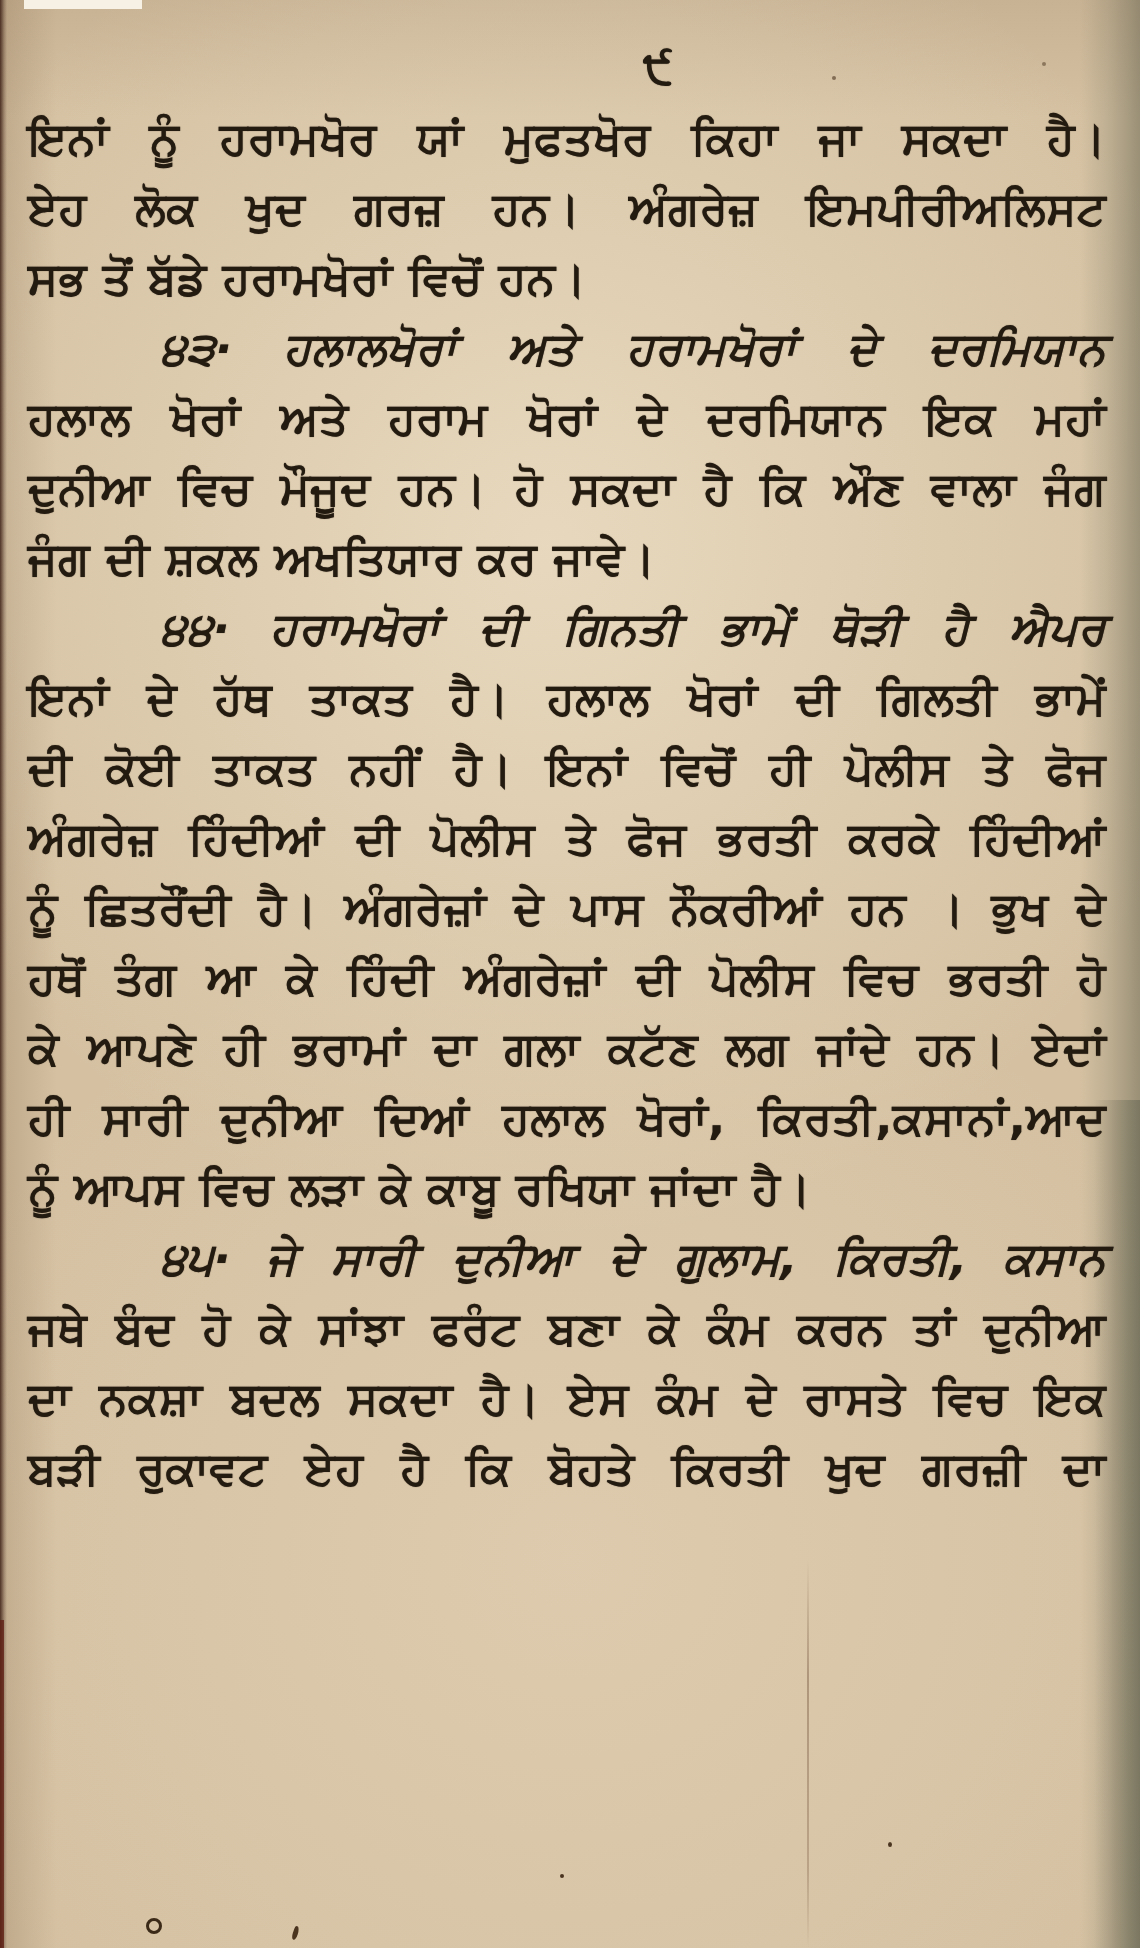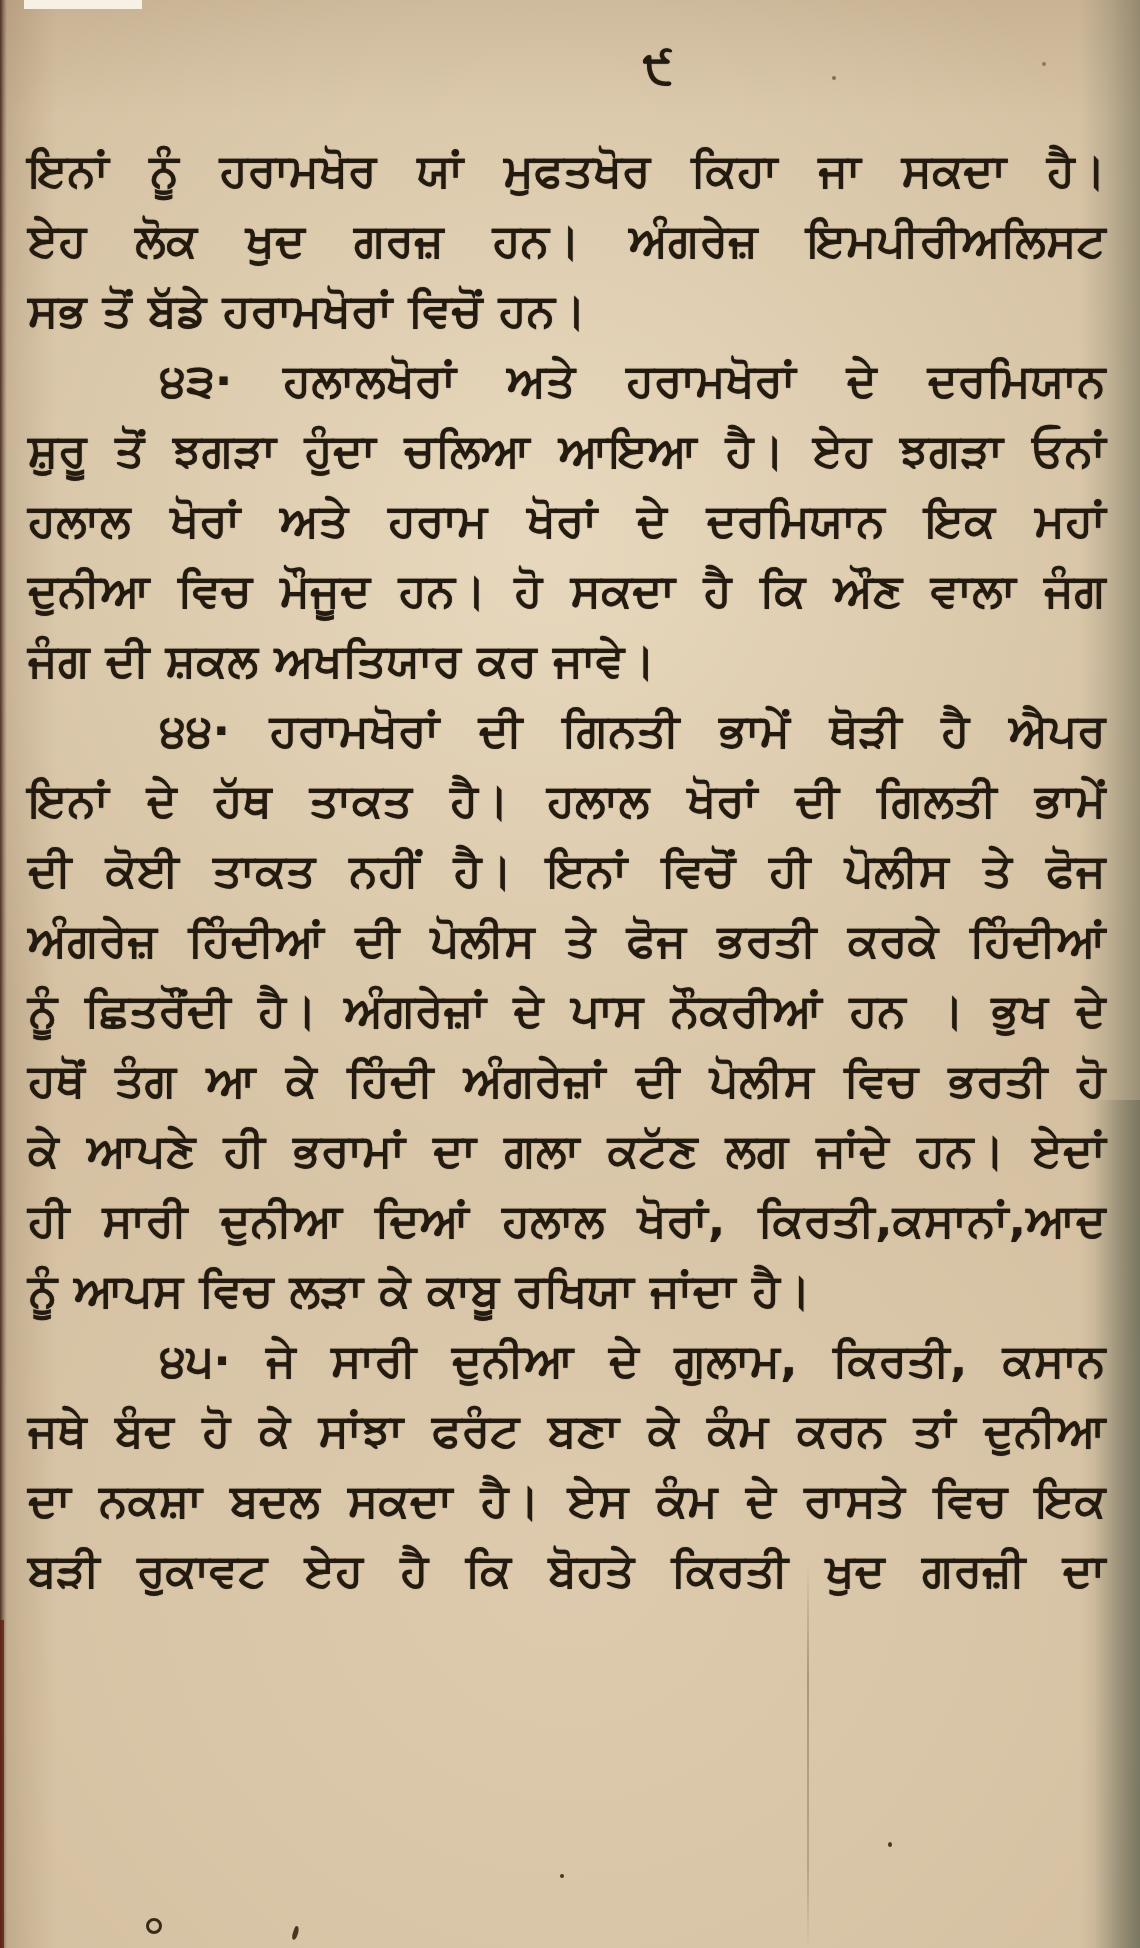--- a/index.html
+++ b/index.html
@@ -47,26 +47,25 @@
     position: absolute; top: 40px; left: 0; width: 100%;
     text-align: center; transform: translateX(88px);
     font-size: 46px; font-weight: bold; color: #231a10;
     text-shadow: 0 0 1px rgba(35,26,16,0.65);
   }
   .text-block {
     position: absolute; left: 28px; right: 34px; top: 104px;
     font-size: 45px; font-weight: bold; color: #231a10;
     line-height: 70px; letter-spacing: 0.5px;
     text-shadow: 0 0 1px rgba(35,26,16,0.65);
-    margin-top: 32px;
   }
   .line { height: 70px; overflow: visible; }
   .fill { text-align: justify; text-align-last: justify; }
   .short { text-align: left; text-align-last: left; }
-  .indent { text-indent: 132px; }
+  .indent { text-indent: 132px; font-style: italic; }
   
   .speck { position: absolute; background: #4a3420; border-radius: 50%; }
   .speck.ring { background: transparent; border: 3px solid #3c2a18; }
   .crease {
     position: absolute; left: 807px; top: 1560px; width: 2px; height: 388px;
     background: linear-gradient(to bottom, rgba(92,60,38,0), rgba(92,60,38,0.35) 30%, rgba(92,60,38,0.25) 80%, rgba(92,60,38,0));
   }
 </style>
 </head>
 <body>
@@ -79,21 +78,20 @@
   <div class="edge-left-low"></div>
   <div class="notch"></div>
 
   <div class="page-number">੯</div>
 
   <div class="text-block">
     <div class="line fill">ਇਨਾਂ ਨੂੰ ਹਰਾਮਖੋਰ ਯਾਂ ਮੁਫਤਖੋਰ ਕਿਹਾ ਜਾ ਸਕਦਾ ਹੈ।</div>
     <div class="line fill">ਏਹ ਲੋਕ ਖੁਦ ਗਰਜ਼ ਹਨ। ਅੰਗਰੇਜ਼ ਇਮਪੀਰੀਅਲਿਸਟ</div>
     <div class="line short">ਸਭ ਤੋਂ ਬੱਡੇ ਹਰਾਮਖੋਰਾਂ ਵਿਚੋਂ ਹਨ।</div>
     <div class="line fill indent">੪੩· ਹਲਾਲਖੋਰਾਂ ਅਤੇ ਹਰਾਮਖੋਰਾਂ ਦੇ ਦਰਮਿਯਾਨ</div>
-    <div class="line fill">ਸ਼ੁਰੂ ਤੋਂ ਝਗੜਾ ਹੁੰਦਾ ਚਲਿਆ ਆਇਆ ਹੈ। ਏਹ ਝਗੜਾ ਓਨਾਂ</div>
     <div class="line fill">ਹਲਾਲ ਖੋਰਾਂ ਅਤੇ ਹਰਾਮ ਖੋਰਾਂ ਦੇ ਦਰਮਿਯਾਨ ਇਕ ਮਹਾਂ</div>
     <div class="line fill">ਦੁਨੀਆ ਵਿਚ ਮੌਜੂਦ ਹਨ। ਹੋ ਸਕਦਾ ਹੈ ਕਿ ਔਣ ਵਾਲਾ ਜੰਗ</div>
     <div class="line short">ਜੰਗ ਦੀ ਸ਼ਕਲ ਅਖਤਿਯਾਰ ਕਰ ਜਾਵੇ।</div>
     <div class="line fill indent">੪੪· ਹਰਾਮਖੋਰਾਂ ਦੀ ਗਿਨਤੀ ਭਾਮੇਂ ਥੋੜੀ ਹੈ ਐਪਰ</div>
     <div class="line fill">ਇਨਾਂ ਦੇ ਹੱਥ ਤਾਕਤ ਹੈ। ਹਲਾਲ ਖੋਰਾਂ ਦੀ ਗਿਲਤੀ ਭਾਮੇਂ</div>
     <div class="line fill">ਦੀ ਕੋਈ ਤਾਕਤ ਨਹੀਂ ਹੈ। ਇਨਾਂ ਵਿਚੋਂ ਹੀ ਪੋਲੀਸ ਤੇ ਫੋਜ</div>
     <div class="line fill">ਅੰਗਰੇਜ਼ ਹਿੰਦੀਆਂ ਦੀ ਪੋਲੀਸ ਤੇ ਫੋਜ ਭਰਤੀ ਕਰਕੇ ਹਿੰਦੀਆਂ</div>
     <div class="line fill">ਨੂੰ ਛਿਤਰੌਂਦੀ ਹੈ। ਅੰਗਰੇਜ਼ਾਂ ਦੇ ਪਾਸ ਨੌਕਰੀਆਂ ਹਨ । ਭੁਖ ਦੇ</div>
     <div class="line fill">ਹਥੋਂ ਤੰਗ ਆ ਕੇ ਹਿੰਦੀ ਅੰਗਰੇਜ਼ਾਂ ਦੀ ਪੋਲੀਸ ਵਿਚ ਭਰਤੀ ਹੋ</div>
     <div class="line fill">ਕੇ ਆਪਣੇ ਹੀ ਭਰਾਮਾਂ ਦਾ ਗਲਾ ਕਟੱਣ ਲਗ ਜਾਂਦੇ ਹਨ। ਏਦਾਂ</div>

